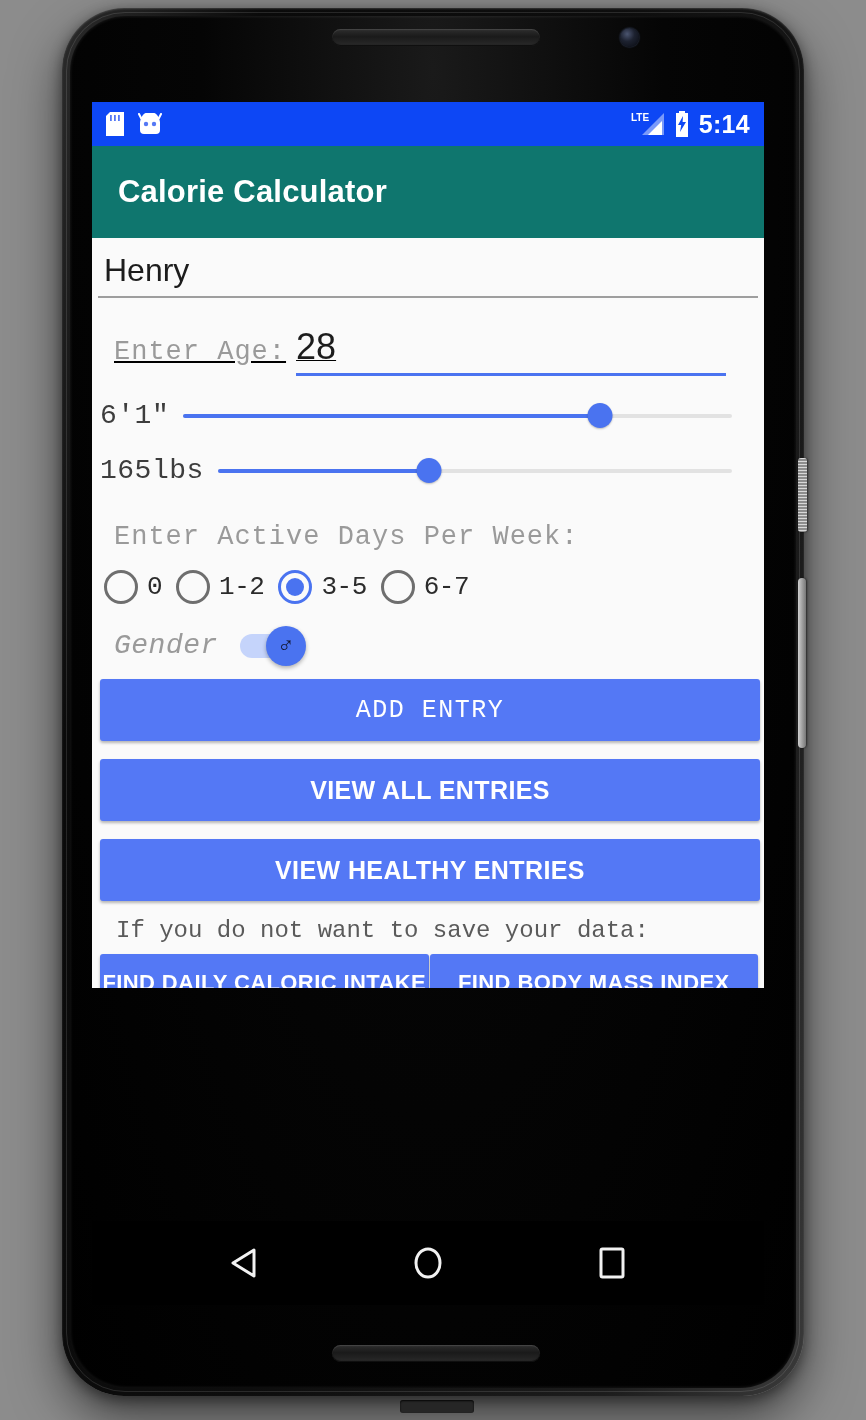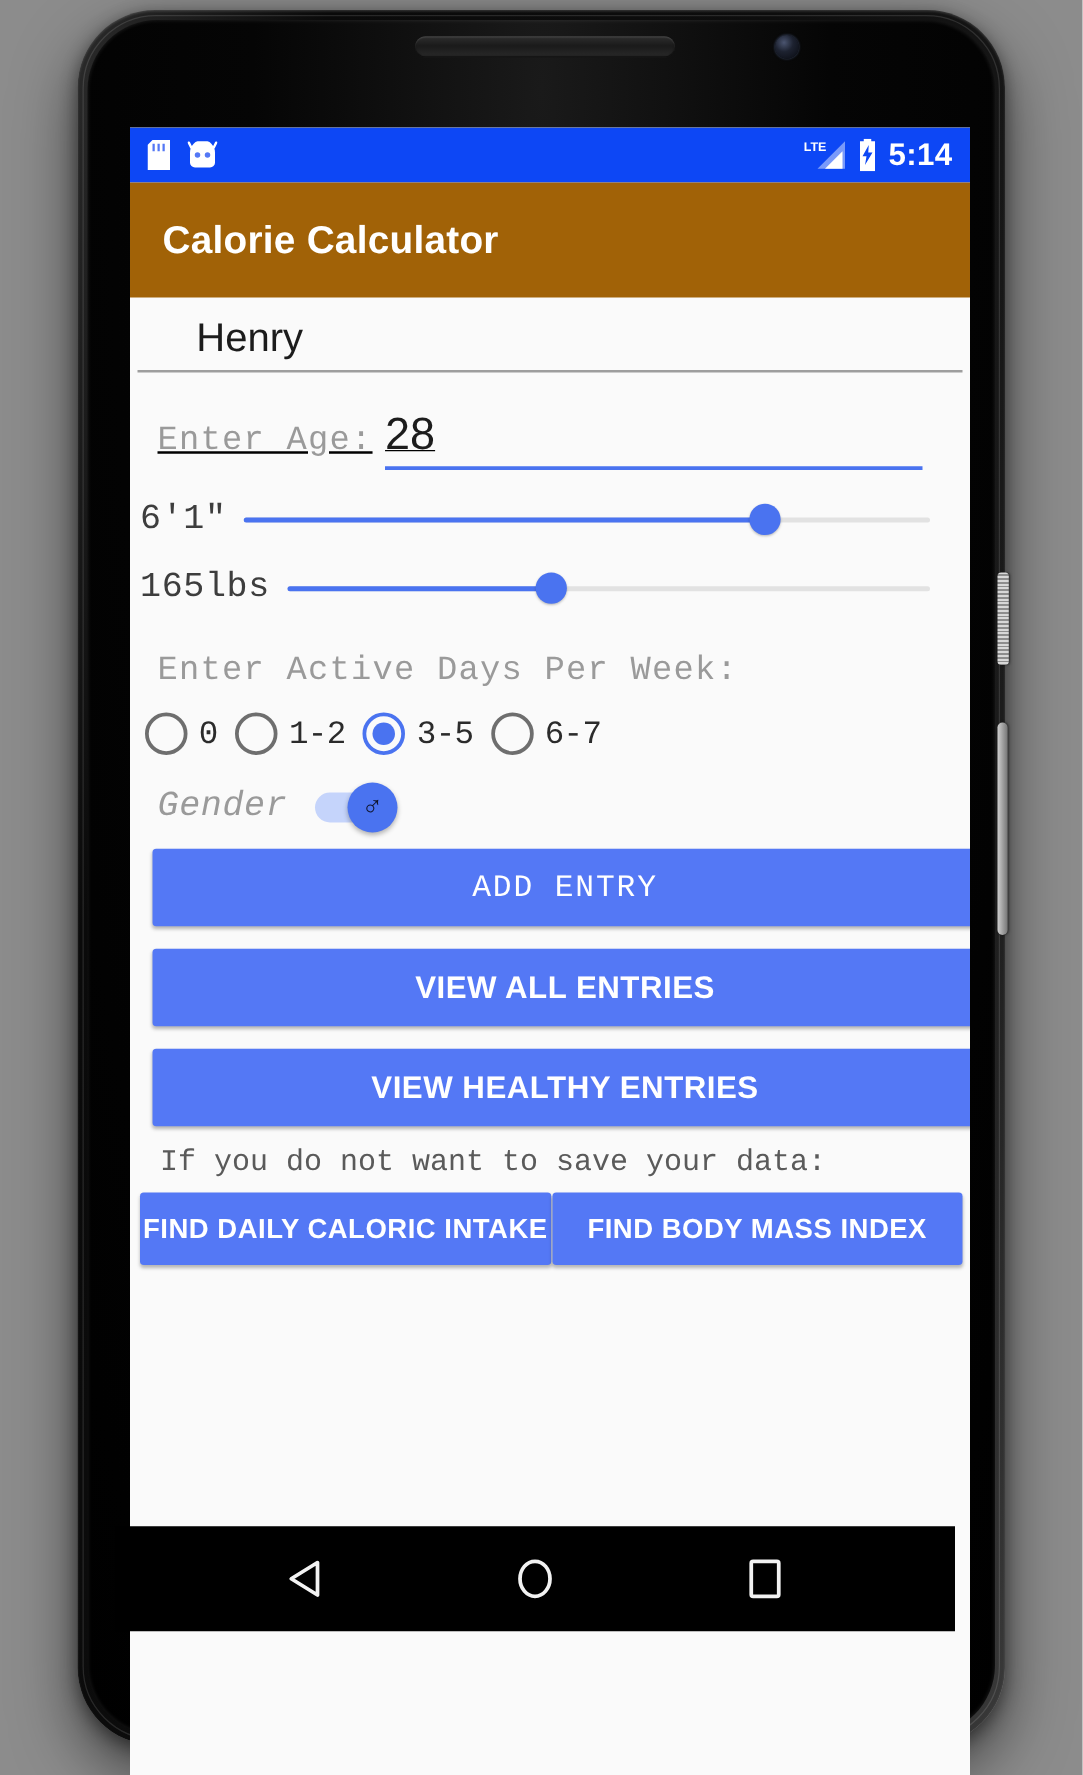--- a/index.html
+++ b/index.html
@@ -109,24 +109,24 @@
     width: 8px;
     height: 170px;
     border-radius: 4px;
     background: linear-gradient(90deg, #cfcfcf 0%, #9a9a9a 60%, #777 100%);
     box-shadow: 1px 0 2px rgba(0,0,0,0.5);
   }
 
   
   .screen {
     position: absolute;
-    left: 104px;
+    left: 92px;
     top: 102px;
     width: 672px;
-    height: 1319px;
+    height: 886px;
     background: #fafafa;
     overflow: hidden;
   }
 
   
   .status-bar {
     height: 44px;
     background: #0d47f5;
     display: flex;
     align-items: center;
@@ -141,21 +141,21 @@
     font-weight: bold;
     color: #fff;
     letter-spacing: 0.3px;
     line-height: 1;
     text-align: center;
   }
 
   
   .app-bar {
     height: 92px;
-    background: #a16207;
+    background: #0f766e;
     display: flex;
     align-items: center;
     padding: 0 26px;
   }
   .app-title {
     color: #ffffff;
     font-size: 31px;
     font-weight: bold;
     letter-spacing: 0.2px;
   }
@@ -174,21 +174,20 @@
   .name-field {
     margin: 12px 0 0 0;
     padding: 0 2px 6px 6px;
     border-bottom: 2px solid #9e9e9e;
     width: 660px;
   }
   .name-value {
     font-size: 32px;
     color: #1c1c1c;
     line-height: 1.25;
-    margin-left: 41px;
   }
 
   
   .age-row {
     display: flex;
     align-items: baseline;
     margin-top: 28px;
     padding-left: 16px;
     text-decoration: underline;
   }
@@ -347,21 +346,21 @@
 
   
   .btn {
     background: #5478f5;
     color: #ffffff;
     border: none;
     border-radius: 3px;
     width: 660px;
     height: 62px;
     margin-top: 18px;
-    margin-left: 12px;
+    margin-left: 2px;
     display: flex;
     align-items: center;
     justify-content: center;
     box-shadow: 0 2px 3px rgba(0,0,0,0.28);
     cursor: pointer;
   }
   .btn-label {
     font-size: 25px;
     font-weight: bold;
     letter-spacing: 0.4px;

